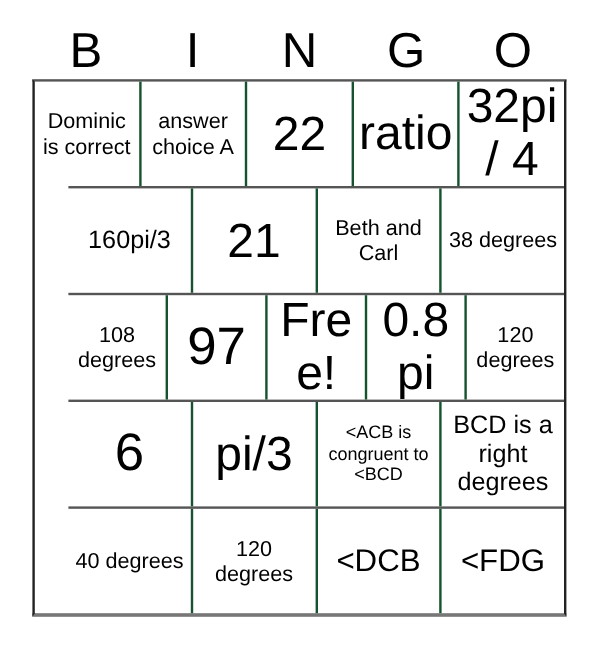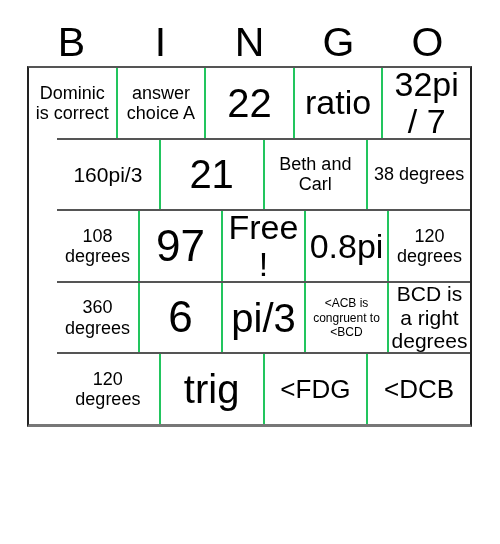--- a/index.html
+++ b/index.html
@@ -44,21 +44,21 @@
     padding-bottom: 2px;
     box-sizing: border-box;
   }
 
   
   .bingo-grid {
     position: absolute;
     left: 27px;
     top: 66px;
     width: 445px;
-    height: 361px;
+    height: 448px;
     box-sizing: border-box;
     border-top: 2px solid #555555;
     border-left: 2px solid #222222;
     border-right: 2px solid #222222;
     border-bottom: 3px solid #777777;
     display: flex;
     flex-direction: column;
     background: #ffffff;
   }
   .bingo-row {
@@ -77,29 +77,29 @@
     align-items: center;
     justify-content: center;
     text-align: center;
     box-sizing: border-box;
     padding: 1px 2px;
     overflow: hidden;
     line-height: 1.08;
     word-break: break-word;
   }
   .bingo-cell + .bingo-cell {
-    border-left: 2px solid #22c55e;
+    border-left: 2px solid #14532d;
   }
 
   
-  .fs-xs   { font-size: 12px; line-height: 1.18; }
+  .fs-xs   { font-size: 15px; line-height: 1.18; }
   .fs-sm   { font-size: 18px;   line-height: 1.12; }
   .fs-md   { font-size: 21px;   line-height: 1.12; }
   .fs-lg   { font-size: 26px;   line-height: 1.1;  }
-  .fs-xl   { font-size: 34px;   line-height: 1.08; }
+  .fs-xl   { font-size: 40px;   line-height: 1.08; }
   .fs-xxl  { font-size: 40px;   line-height: 1.05; }
   .fs-huge { font-size: 44px;   line-height: 1.02; }
 </style>
 </head>
 <body>
 
 <div class="bingo-page">
 
   <div class="bingo-header">
     <div class="header-cell">B</div>
@@ -109,47 +109,46 @@
     <div class="header-cell">O</div>
   </div>
 
   <div class="bingo-grid">
 
     <div class="bingo-row">
       <div class="bingo-cell fs-sm">Dominic is correct</div>
       <div class="bingo-cell fs-sm">answer choice A</div>
       <div class="bingo-cell fs-xxl">22</div>
       <div class="bingo-cell fs-xl">ratio</div>
-      <div class="bingo-cell fs-xl">32pi / 7</div>
+      <div class="bingo-cell fs-xl">32pi / 4</div>
     </div>
 
     <div class="bingo-row">
       <div class="bingo-cell fs-md">160pi/3</div>
       <div class="bingo-cell fs-xxl">21</div>
       <div class="bingo-cell fs-sm">Beth and Carl</div>
       <div class="bingo-cell fs-sm">38 degrees</div>
     </div>
 
     <div class="bingo-row">
       <div class="bingo-cell fs-sm">108 degrees</div>
       <div class="bingo-cell fs-huge">97</div>
       <div class="bingo-cell fs-xl">Free!</div>
       <div class="bingo-cell fs-xl">0.8pi</div>
       <div class="bingo-cell fs-sm">120 degrees</div>
     </div>
 
     <div class="bingo-row">
-      <div class="bingo-cell fs-sm">360 degrees</div>
       <div class="bingo-cell fs-huge">6</div>
       <div class="bingo-cell fs-xxl">pi/3</div>
       <div class="bingo-cell fs-xs">&lt;ACB is congruent to &lt;BCD</div>
       <div class="bingo-cell fs-md">BCD is a right degrees</div>
     </div>
 
     <div class="bingo-row">
+      <div class="bingo-cell fs-sm">40 degrees</div>
       <div class="bingo-cell fs-sm">120 degrees</div>
-      <div class="bingo-cell fs-xxl">trig</div>
+      <div class="bingo-cell fs-lg">&lt;DCB</div>
       <div class="bingo-cell fs-lg">&lt;FDG</div>
-      <div class="bingo-cell fs-lg">&lt;DCB</div>
     </div>
 
   </div>
 </div>
 
 </body></html>

